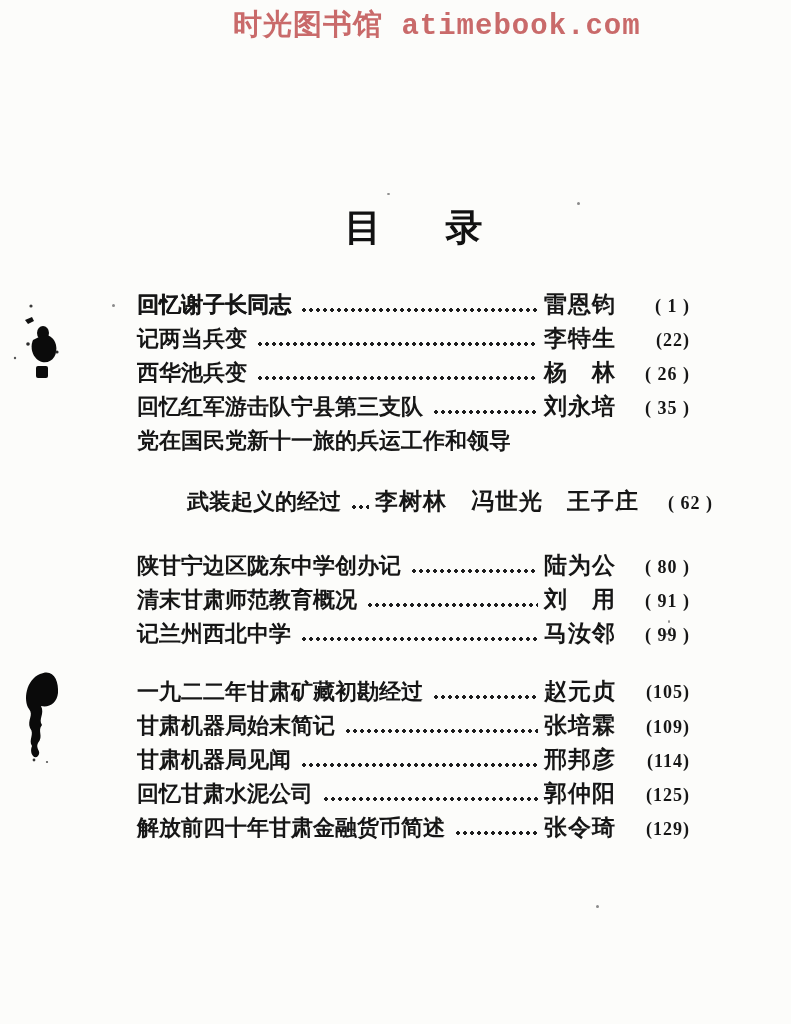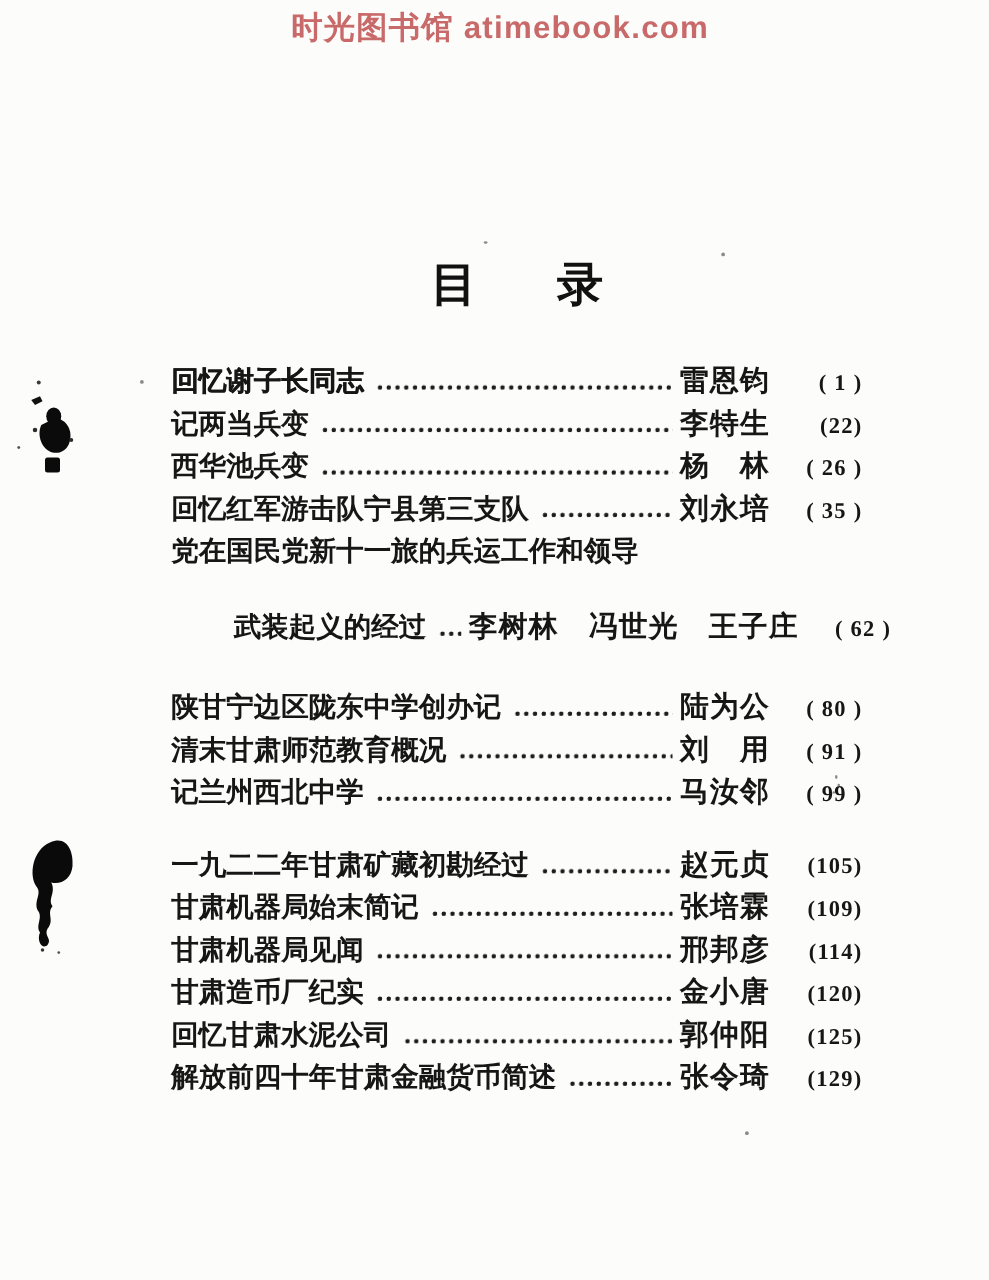--- a/index.html
+++ b/index.html
@@ -9,25 +9,25 @@
     height: 1024px;
     background: #fcfcfa;
     overflow: hidden;
     font-family: "Liberation Serif", serif;
     color: #161616;
   }
   .watermark {
     position: absolute;
     top: 5px;
     left: 233px;
-    font-size: 25px;
+    font-size: 29px;
     font-weight: bold;
     letter-spacing: 1px;
     color: #c96a6a;
-    font-family: Liberation Sans, sans-serif;
+    font-family: Liberation Mono, monospace;
     white-space: pre;
   }
   .doc-title {
     position: absolute;
     top: 203px;
     left: 137px;
     width: 553px;
     display: flex;
     justify-content: center;
     gap: 64px;
@@ -178,26 +178,20 @@
       <span class="pagenum">(109)</span>
     </div>
 
     <div class="row">
       <span class="title">甘肃机器局见闻</span>
       <span class="leader"></span>
       <span class="author">邢邦彦</span>
       <span class="pagenum">(114)</span>
     </div>
 
-    <div class="row">
-      <span class="title">甘肃造币厂纪实</span>
-      <span class="leader"></span>
-      <span class="author">金小唐</span>
-      <span class="pagenum">(120)</span>
-    </div>
 
     <div class="row">
       <span class="title">回忆甘肃水泥公司</span>
       <span class="leader"></span>
       <span class="author">郭仲阳</span>
       <span class="pagenum">(125)</span>
     </div>
 
     <div class="row">
       <span class="title">解放前四十年甘肃金融货币简述</span>

